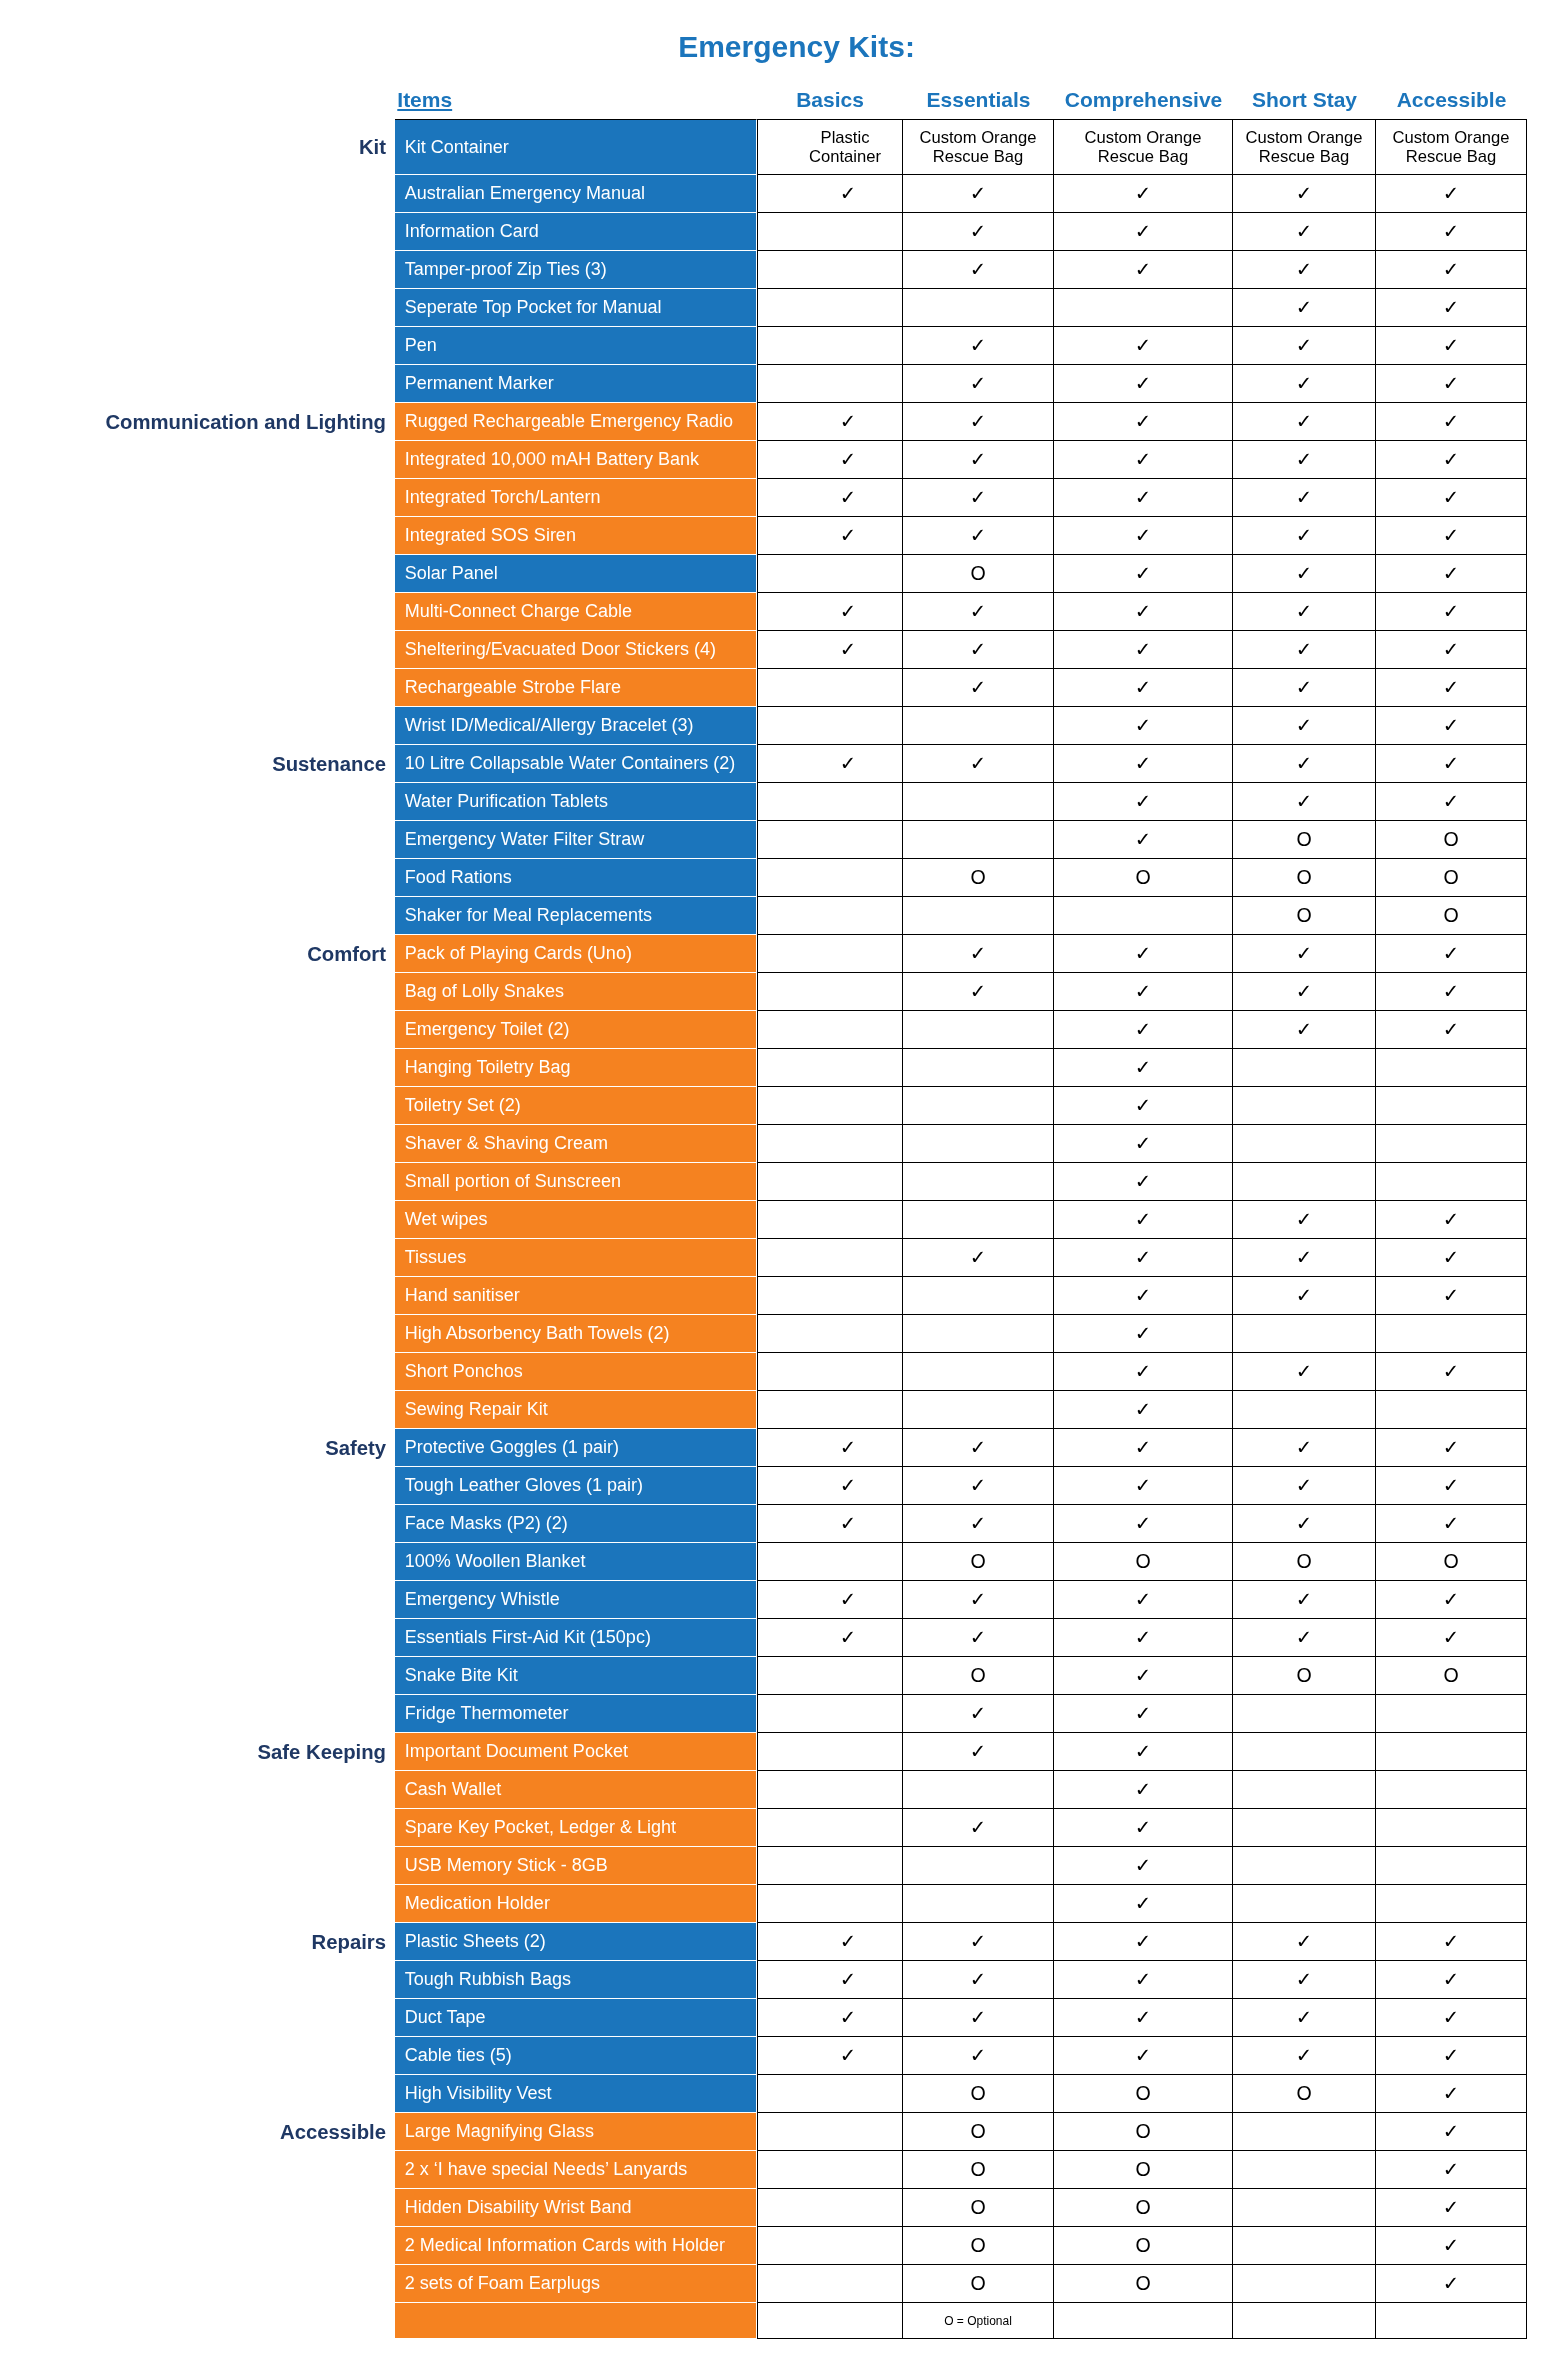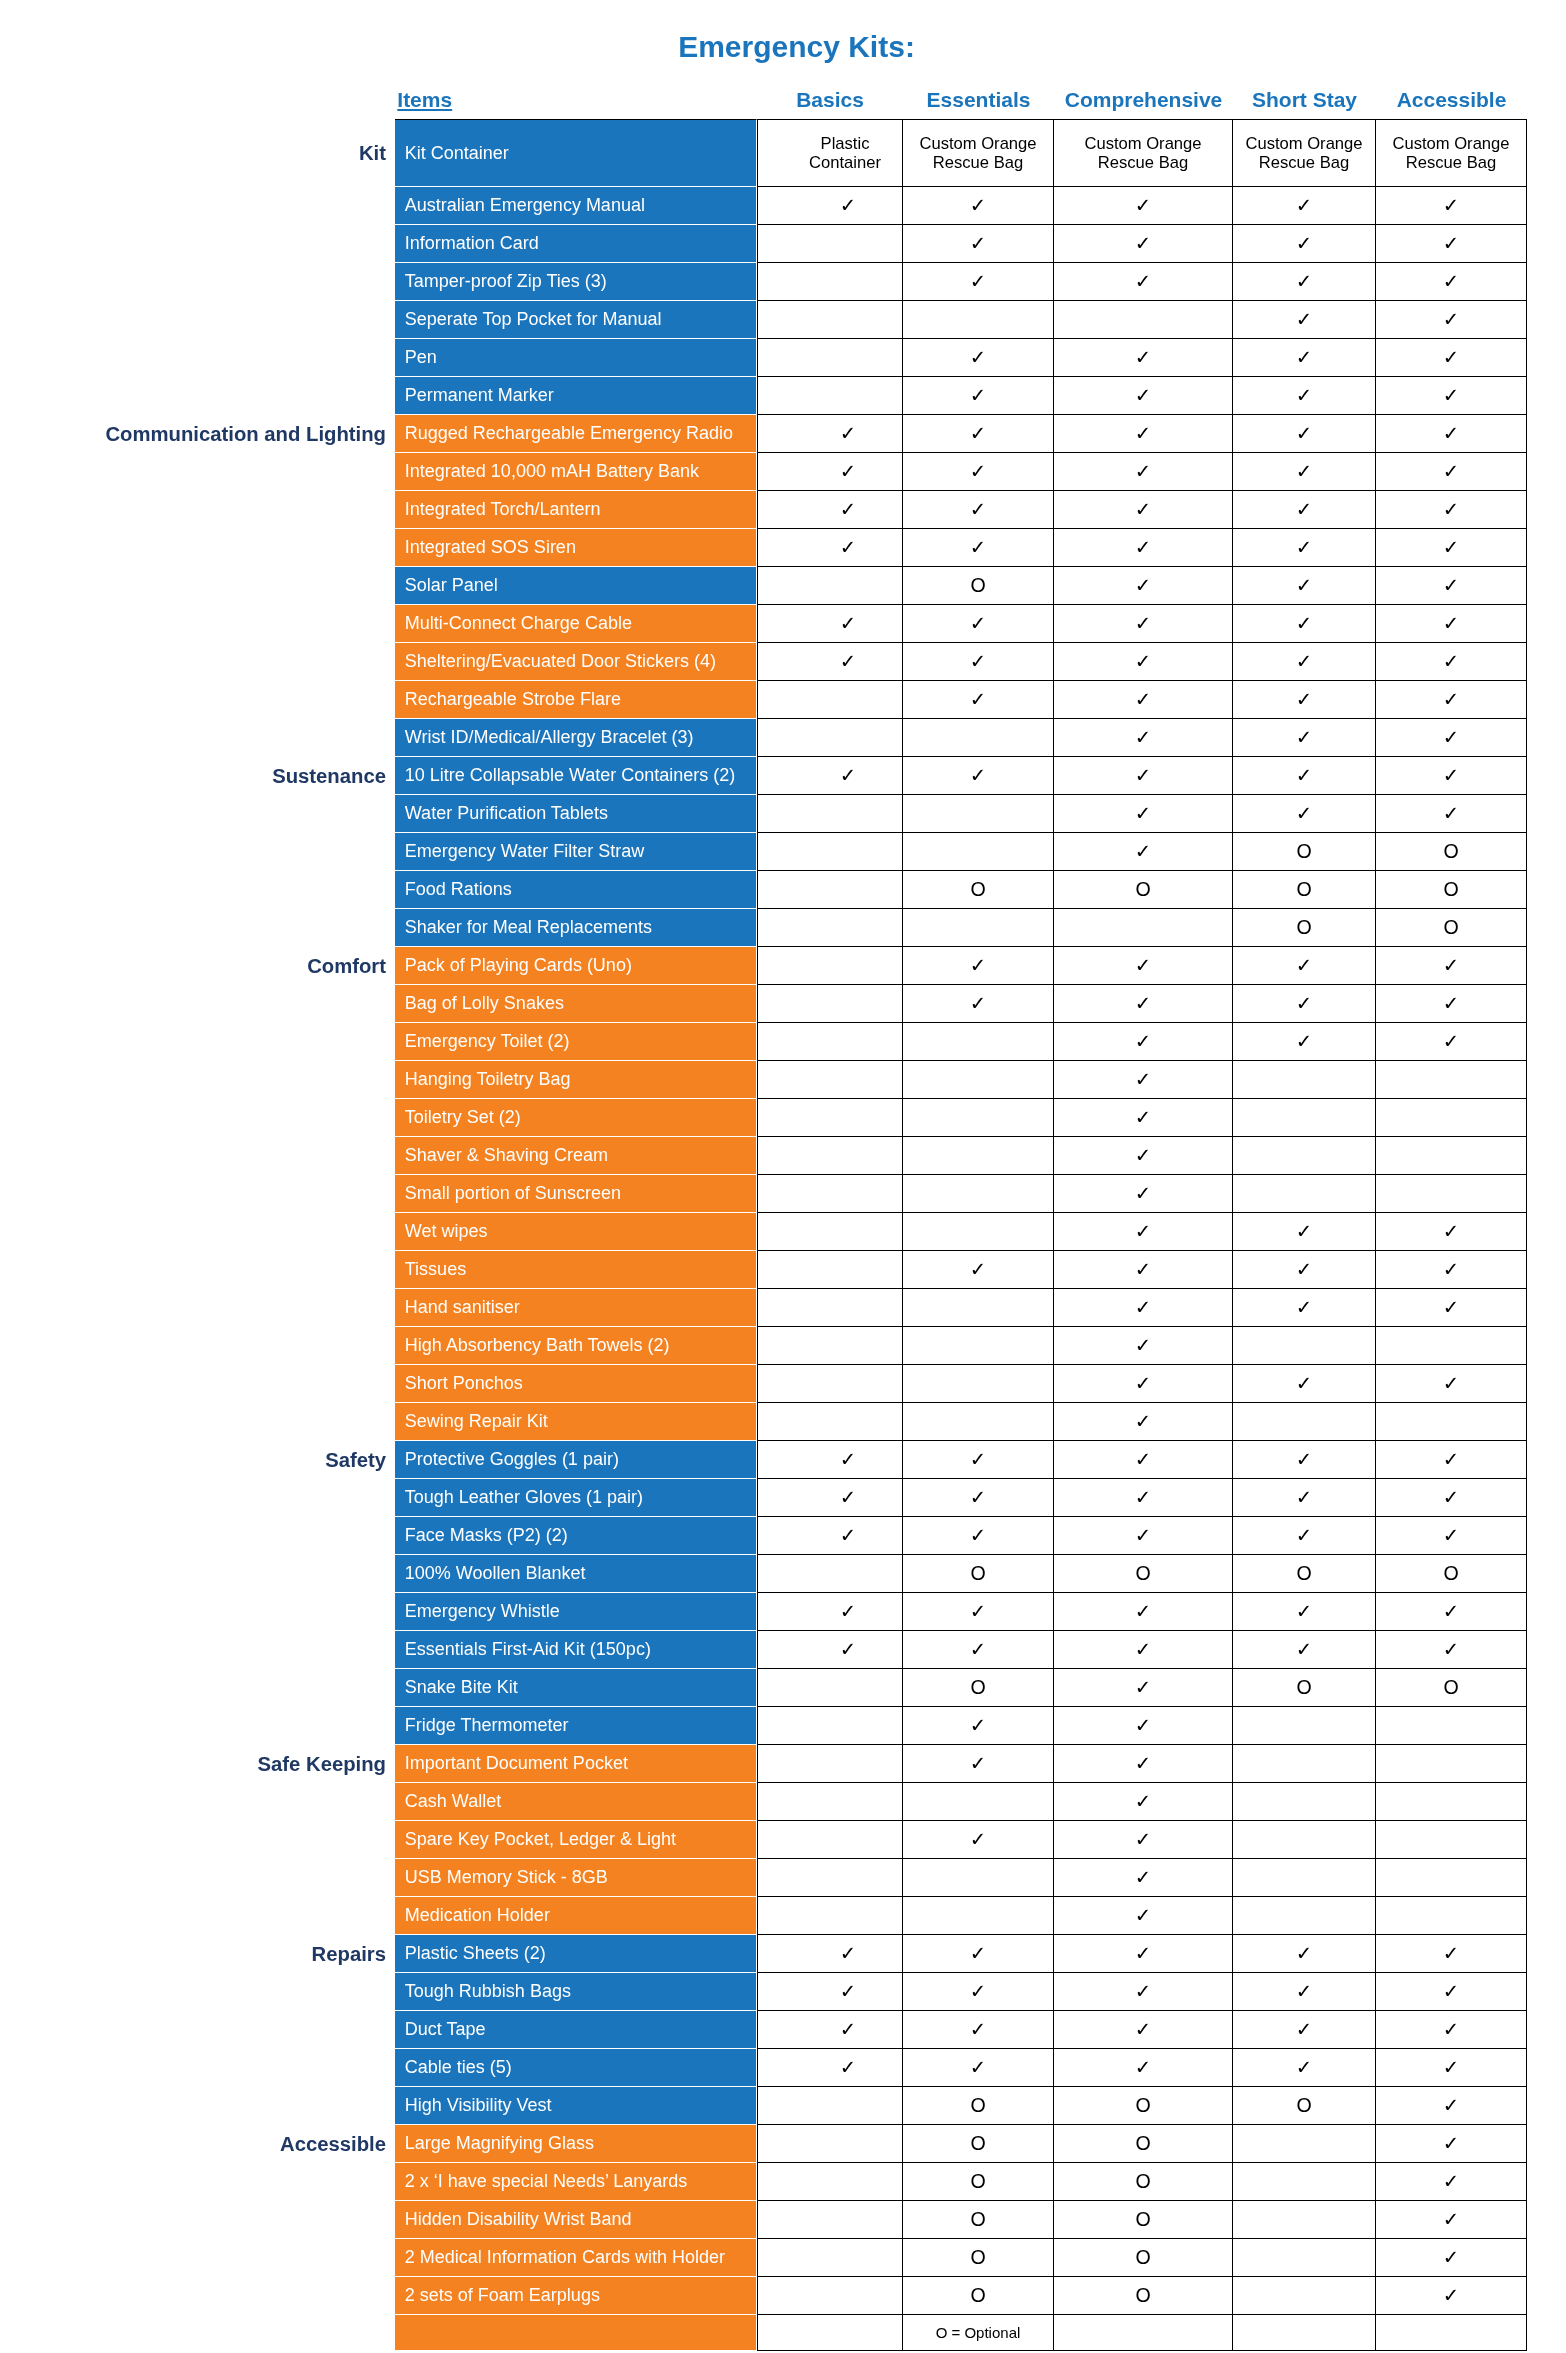--- a/index.html
+++ b/index.html
@@ -3,21 +3,21 @@
 <meta charset="utf-8">
 <style>
   html,body{margin:0;padding:0;background:#ffffff;}
   body{font-family:"Liberation Sans", sans-serif; color:#000;}
   .page{position:relative; width:1566px; height:2354px; background:#fff; overflow:hidden;}
   .table-wrap{position:absolute; left:66px; top:16.6px; width:1461px;}
   .title{width:100%; text-align:center; color:var(--headblue); font-weight:bold; font-size:30px; line-height:36px; margin:12px 0 10.6px 0;}
 
   .trow{display:flex; height:38px;}
   .header-row{height:44px;}
-  .kit-row{height:68px;}
+  .kit-row{height:56px;}
   .footer-row{height:36px;}
 
   .col-cat{width:329px; box-sizing:border-box; display:flex; align-items:center; justify-content:flex-end; padding-right:9px;}
   .cat-label{color:var(--cat); font-weight:bold; font-size:20.3px; white-space:nowrap;}
 
   .col-item{width:362px; box-sizing:border-box;}
   .item-cell{display:flex; align-items:center; padding-left:9.8px; color:#fff; font-size:18px; border-bottom:1.5px solid #fff; border-right:1.5px solid #fff; white-space:nowrap; overflow:hidden;}
   .item-cell.blue{background:var(--blue);}
   .item-cell.orange{background:var(--orange);}
 
@@ -25,21 +25,21 @@
   .val.first{border-left:0.8px solid #000;padding-left:36px;}
   .top{border-top:0.8px solid #000 !important;}
 
   .v0{width:146px}.v1{width:151px}.v2{width:179px}.v3{width:143px}.v4{width:151px}
 
   .hcell{border:none;}
   .items-header{display:flex; align-items:flex-end; padding-bottom:7.5px; padding-left:2.3px; color:var(--headblue); font-weight:bold; font-size:21px; box-sizing:border-box;text-decoration:underline;}
   .col-header{display:flex; align-items:flex-end; justify-content:center; padding-bottom:7.5px; color:var(--headblue); font-weight:bold; font-size:21px; box-sizing:border-box; background:transparent; border:none;}
 
   .kitval{font-size:16.6px; line-height:19.6px; text-align:center; padding:3px 6px; font-weight:normal;}
-  .footer-note{font-size:15px;}
+  .footer-note{font-size:12px;}
   :root{--blue:#1b75bc; --orange:#f58220; --headblue:#1b75bc; --cat:#1f3864;}
 </style>
 </head>
 <body>
 
 <div class="page">
   <div class="table-wrap">
     <div class="title">Emergency Kits:</div>
     <div id="table-root">
         <div class="trow header-row">

